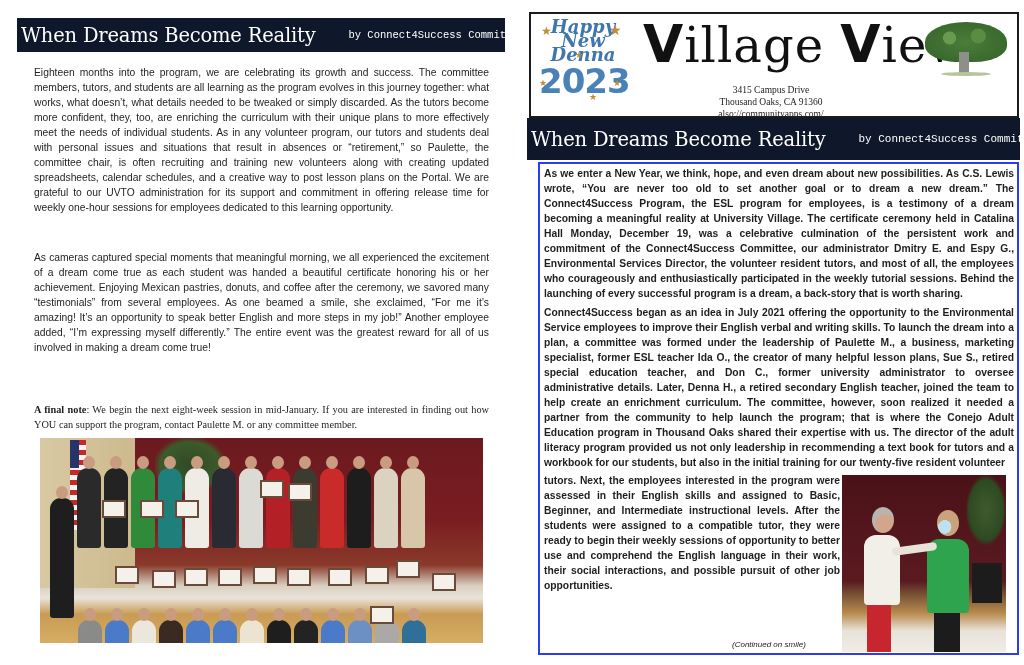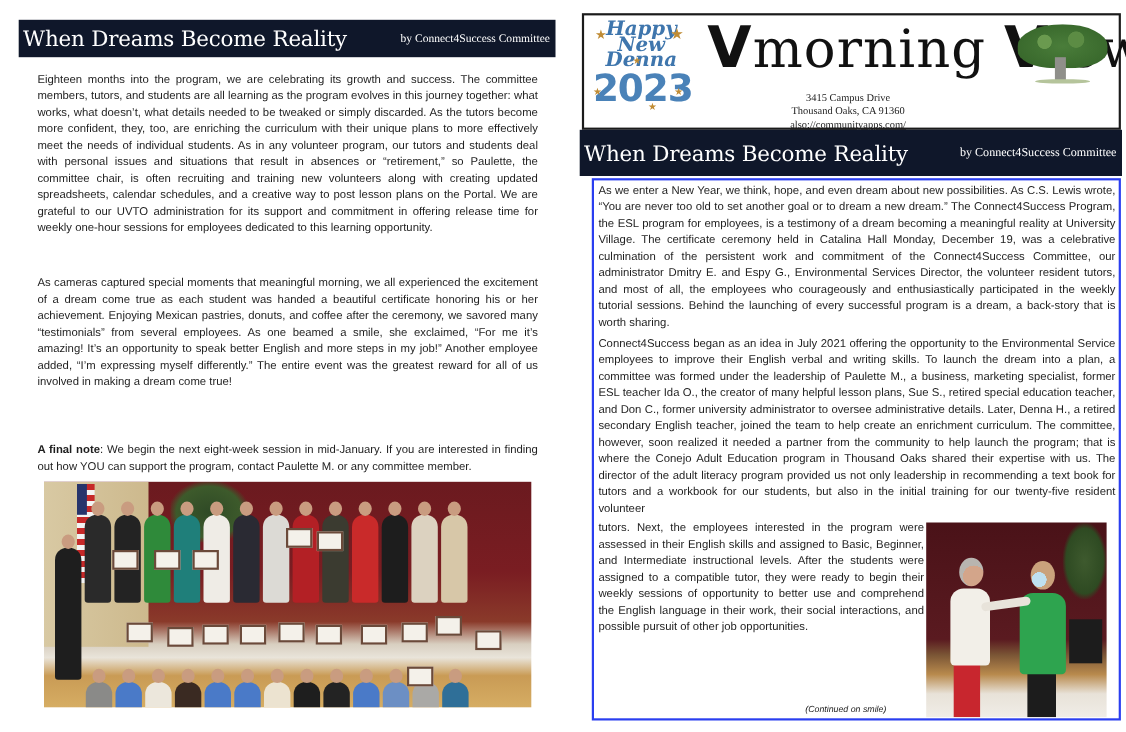--- a/index.html
+++ b/index.html
@@ -9,30 +9,30 @@
   .page { position: absolute; top: 0; height: 665px; }
   .page-left { left: 0; width: 512px; }
   .page-right { left: 512px; width: 512px; }
 
   .title-bar {
     position: absolute; background: #0f172a; color: #fff;
     display: flex; align-items: center; justify-content: space-between;
     padding: 0 5px 0 4px;
   }
   .title-bar .headline { font-family: "DejaVu Serif", "Liberation Serif", serif; font-size: 19.5px; letter-spacing: -0.2px; white-space: nowrap; }
-  .title-bar .byline { font-family: Liberation Serif, serif; font-size: 10.5px; white-space: nowrap; padding-left: 33px; }
+  .title-bar .byline { font-family: Liberation Mono, monospace; font-size: 10.5px; white-space: nowrap; padding-left: 33px; }
 
   .left-bar { left: 17px; top: 18px; width: 488px; height: 34px; }
 
   .body-text { position: absolute; font-size: 10.3px; line-height: 15px; text-align: justify; color: #1e1e1e; }
   .body-text p { margin: 0; }
   .left-text { left: 34px; width: 455px; }
   .lt1 { top: 65px; }
   .lt2 { top: 250px; }
-  .lt3 { top: 292px; }
+  .lt3 { top: 292px; font-family: Liberation Serif, serif; }
   .lt3 b { font-weight: bold; }
 
   .photo { position: absolute; overflow: hidden; }
   .group-photo { left: 40px; top: 438px; width: 443px; height: 205px;
     background: linear-gradient(180deg, #6b1a1f 0%, #7a1d22 40%, #8a3a2a 62%, #d8cfc0 72%, #e9e4da 78%, #c99b55 86%, #d6ad63 100%); }
   .group-photo .wall { position: absolute; left: 0; top: 0; width: 95px; height: 150px; background: linear-gradient(90deg, #d8c9a3, #cdb98d); }
   .group-photo .flag { position: absolute; left: 30px; top: 2px; width: 16px; height: 90px;
     background: repeating-linear-gradient(180deg, #c62828 0 5px, #f3f3f3 5px 10px); }
   .group-photo .flag::before { content: ""; position: absolute; left: 0; top: 0; width: 9px; height: 28px; background: #27346b; }
   .group-photo .tree { position: absolute; left: 115px; top: 0; width: 70px; height: 55px; background: radial-gradient(ellipse at center, #2f4a26 0%, #3d5a2b 60%, transparent 75%); }
@@ -57,21 +57,21 @@
     background: radial-gradient(circle at 30% 40%, #6a9a4f 0 10%, transparent 11%), radial-gradient(circle at 65% 35%, #5c8c44 0 12%, transparent 13%), radial-gradient(ellipse at center, #4a7d3a 0%, #3a6a2d 70%, #2f5a25 100%); }
   .mast-tree .trunk { position: absolute; left: 36px; top: 32px; width: 10px; height: 22px; background: #8f8f8a; }
   .mast-tree .ground { position: absolute; left: 18px; top: 52px; width: 50px; height: 4px; background: #b5c49b; border-radius: 50%; }
   .mast-issue { position: absolute; left: 388px; top: 70px; width: 96px; text-align: center; font-family: "Liberation Serif", serif; font-size: 9.5px; line-height: 12px; color: #222; margin-top: 36px; }
 
   .right-bar { left: 15px; top: 118px; width: 493px; height: 42px; }
   .right-bar .headline { font-size: 19.5px; }
   .right-bar .byline { font-size: 11px; }
 
   .article-box { position: absolute; left: 26px; top: 162px; width: 481px; height: 493px; border: 2px solid #2a3ef0; background: #fff; }
-  .right-text { left: 4px; width: 470px; font-size: 10.3px; line-height: 15px; }
+  .right-text { left: 4px; width: 470px; font-size: 10.3px; line-height: 15px; font-weight: bold; }
   .rt1 { top: 2px; }
   .rt2 { top: 141px; }
   .rt3 { top: 309px; width: 296px; }
   .continued { position: absolute; left: 192px; top: 476px; font-size: 8px; font-style: italic; color: #222; }
 
   .dance-photo { left: 302px; top: 311px; width: 164px; height: 177px;
     background: linear-gradient(180deg, #4a1218 0%, #5a1a20 60%, #7a5535 68%, #b88a4d 78%, #e8e2d8 88%, #f0ede7 100%); }
   .dance-photo .plant { position: absolute; right: 0; top: 0; width: 40px; height: 70px; background: radial-gradient(ellipse at center, #3e5a2e 0%, #2e4a22 60%, transparent 72%); }
   .dance-photo .pot { position: absolute; right: 4px; top: 88px; width: 30px; height: 40px; background: #1c1c1c; }
   .dance-photo .woman1 { position: absolute; left: 22px; top: 60px; width: 36px; height: 70px; background: #f2efe8; border-radius: 12px 12px 4px 4px; }
@@ -160,21 +160,21 @@
       <span class="star" style="left:70px;top:2px;font-size:14px">★</span>
       <span class="star" style="left:36px;top:30px;font-size:9px">★</span>
       <span class="star" style="left:0px;top:58px;font-size:9px">★</span>
       <span class="star" style="left:74px;top:58px;font-size:9px">★</span>
       <span class="star" style="left:50px;top:72px;font-size:9px">★</span>
       <div class="line1">Happy</div>
       <div class="line2">New Denna</div>
       <div class="year">2023</div>
     </div>
 
-    <div class="mast-title"><span class="big">V</span><span>morning </span><span class="big">V</span><span>iew</span></div>
+    <div class="mast-title"><span class="big">V</span><span>illage </span><span class="big">V</span><span>iew</span></div>
 
     <div class="mast-address">
       <div>3415 Campus Drive</div>
       <div>Thousand Oaks, CA 91360</div>
       <div class="url">also://communityapps.com/</div>
     </div>
 
     <div class="mast-tree">
       <div class="canopy"></div>
       <div class="trunk"></div>

